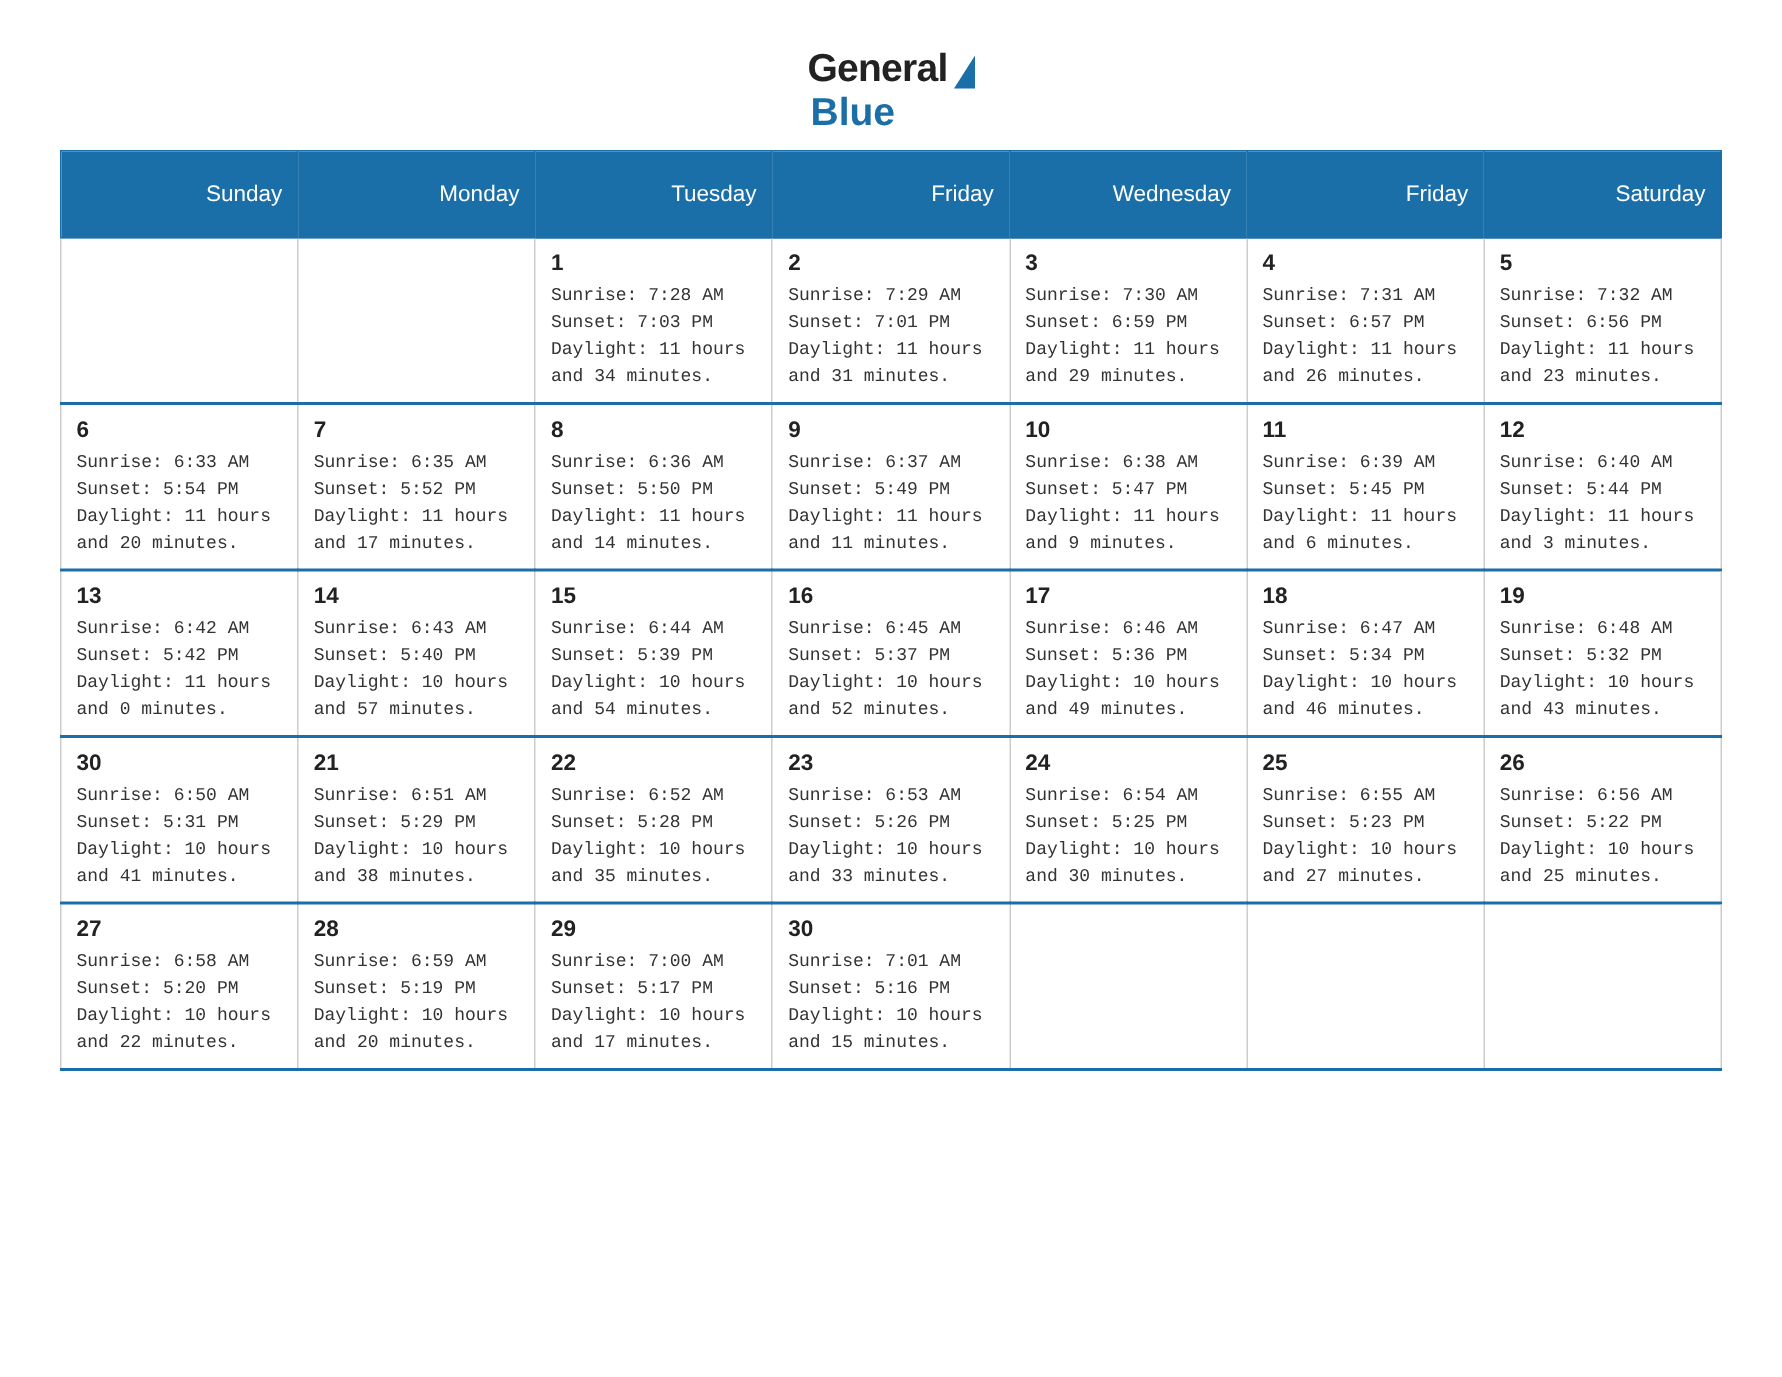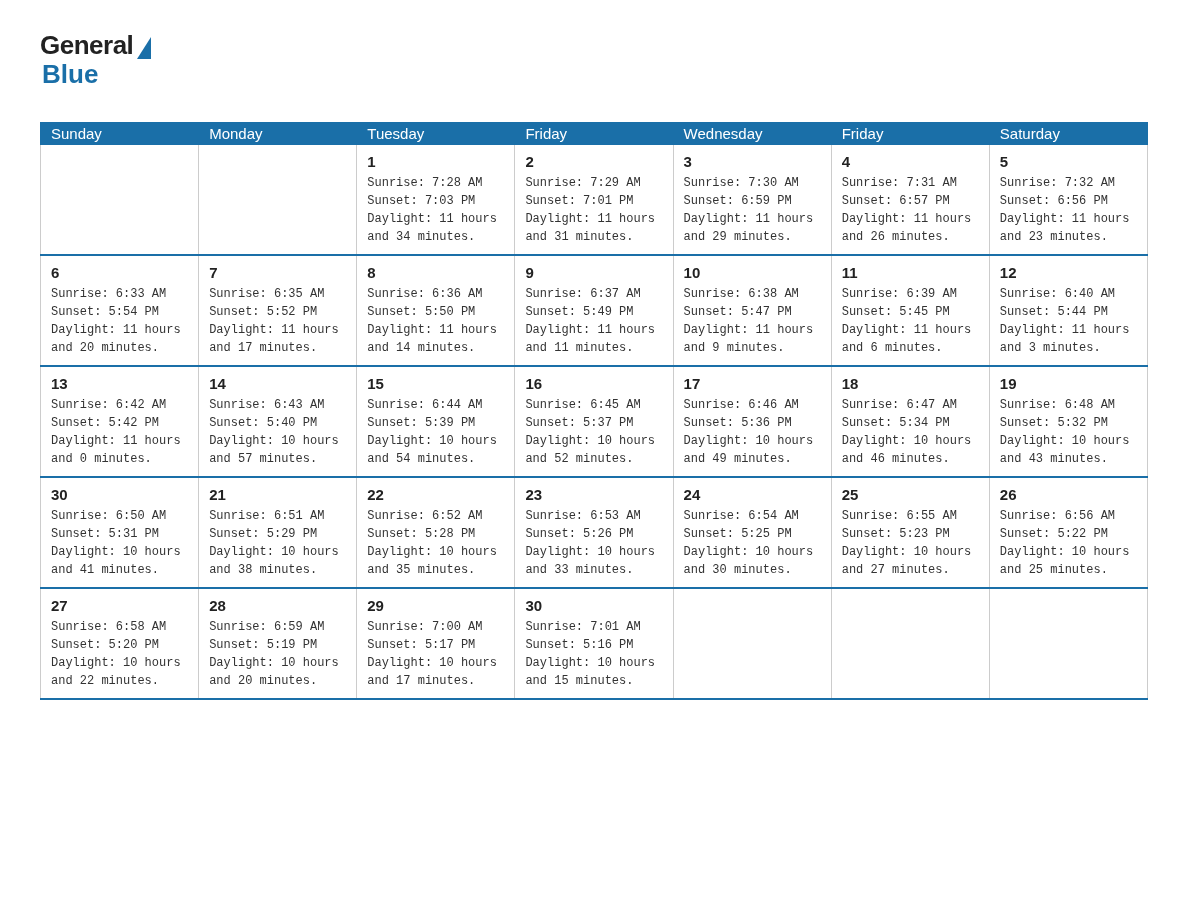--- a/index.html
+++ b/index.html
@@ -7,22 +7,21 @@
       font-family: Arial, sans-serif;
       background: #fff;
       padding: 30px 40px;
       width: 1188px;
       min-height: 918px;
     }
     .header-row {
       display: flex;
       justify-content: center;
       align-items: flex-start;
-      margin-bottom: 32px;
-      flex-direction: column;
+      margin-bottom: 10px;
     }
     .logo {
       display: flex;
       flex-direction: column;
       align-items: flex-start;
     }
     .logo-top {
       display: flex;
       align-items: center;
     }
@@ -66,22 +65,22 @@
     .calendar {
       width: 100%;
       border-collapse: collapse;
       table-layout: fixed;
     }
     .calendar thead tr th {
       background-color: #1a6fa8;
       color: #fff;
       font-size: 15px;
       font-weight: normal;
-      padding: 2px 10px;
-      text-align: left;
+      padding: 20px 10px;
+      text-align: right;
       border: 1px solid #1a6fa8;
     }
     .calendar tbody tr td {
       vertical-align: top;
       padding: 8px 10px;
       border: 1px solid #ccc;
       font-size: 12.5px;
       color: #222;
       min-height: 100px;
       height: 110px;

